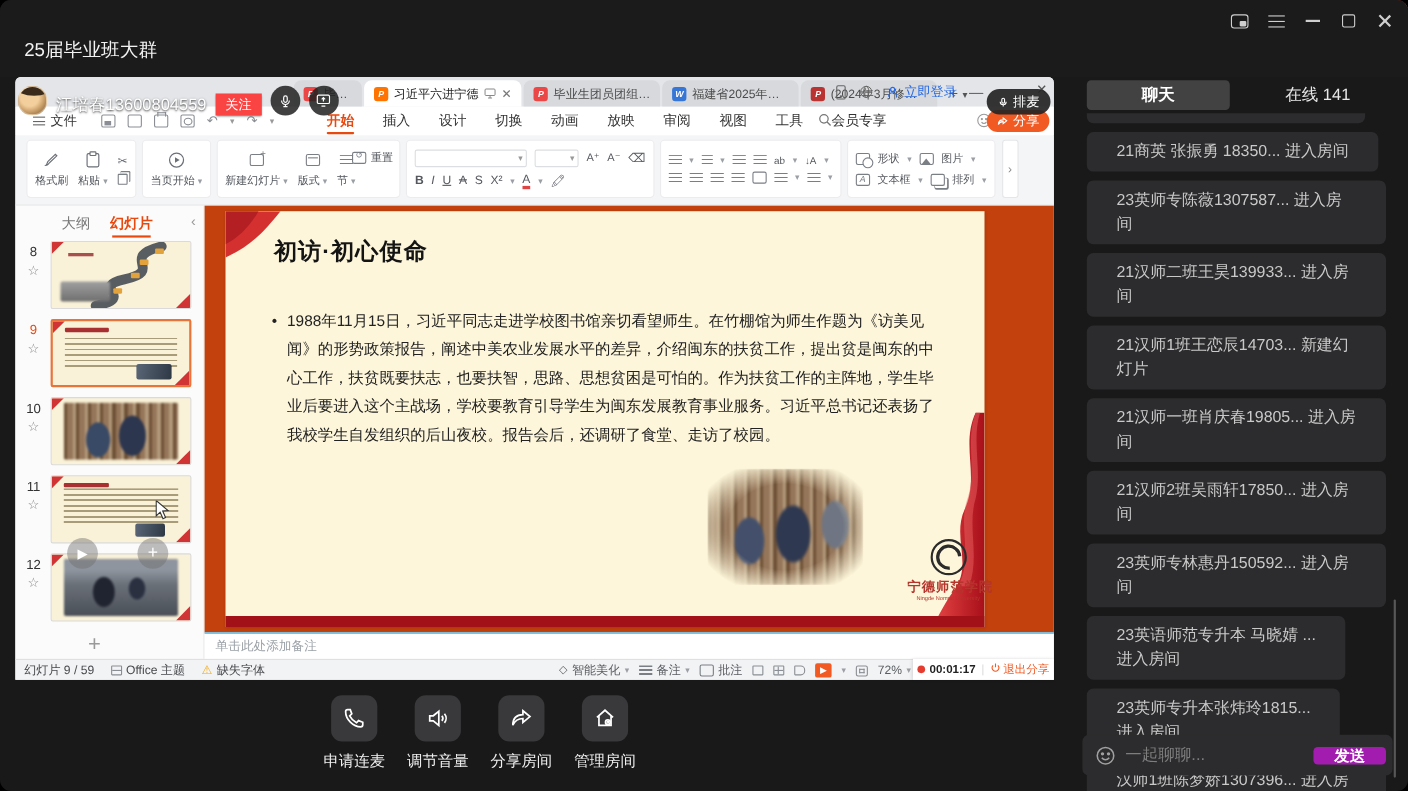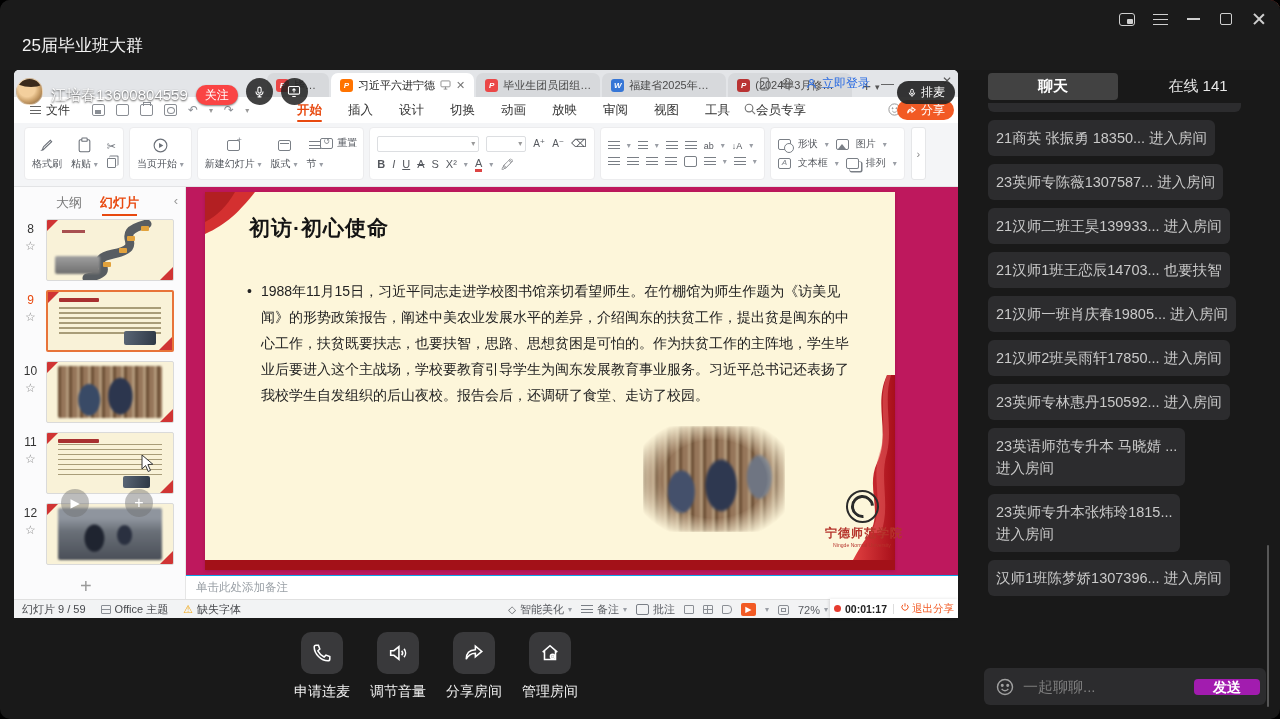--- a/index.html
+++ b/index.html
@@ -126,21 +126,21 @@
   .road-title{position:absolute;left:12%;top:16%;width:18%;height:3px;background:#a85050}
   .ph{position:absolute;inset:7% 9%;border-radius:2px;filter:blur(1px)}
   .art-photo .ph{background:radial-gradient(18px 26px at 30% 65%,#394a66 58%,transparent 64%),radial-gradient(20px 30px at 60% 58%,#2c364e 58%,transparent 64%),repeating-linear-gradient(90deg,#6d5036 0 3px,#96765a 3px 8px,#b39a7c 8px 11px)}
   .art-photo2 .ph{background:radial-gradient(16px 22px at 35% 58%,#1f2430 58%,transparent 66%),radial-gradient(12px 16px at 64% 52%,#2a3040 58%,transparent 66%),linear-gradient(#8f959e 20%,#6a7078 45%,#4a4f58)}
   .panel-plus{position:absolute;left:66px;top:388px;font-size:20px;color:#9a9a9a}
   .sp-ov{position:absolute;width:28px;height:28px;border-radius:50%;background:rgba(110,110,110,.45);color:#fff;display:flex;align-items:center;justify-content:center;font-size:12px;z-index:5}
   .sp-ov.play{left:47px;top:302px}
   .sp-ov.plus{left:111px;top:302px;font-size:16px}
   .cursor-svg{position:absolute;left:127px;top:268px;z-index:6}
   
-  .canvas{position:absolute;left:172px;top:117px;width:772px;height:388px;background:#be185d}
+  .canvas{position:absolute;left:172px;top:117px;width:772px;height:388px;background:#c2410c}
   .slide{position:absolute;left:19px;top:5px;width:690px;height:378px;background:#fdf6da;box-shadow:0 1px 3px rgba(0,0,0,.15)}
   .sbar{position:absolute;left:0;bottom:0;width:100%;height:10px;background:#a31118}
   .stitle{position:absolute;left:44px;top:22px;font-size:21px;font-weight:700;color:#141414;letter-spacing:1px}
   .sbody{position:absolute;left:42px;top:86px;width:614px;display:flex;gap:9px;font-size:14px;line-height:26px;color:#222}
   .sbullet{flex:none}
   .corner-rib{position:absolute;left:0;top:0}
   .side-rib{position:absolute;right:0;bottom:10px}
   .sphoto{position:absolute;left:438px;top:234px;width:142px;height:106px;border-radius:4px;filter:blur(1.1px);
     background:radial-gradient(24px 38px at 27% 62%,#44506b 52%,transparent 60%),
                radial-gradient(28px 46px at 55% 56%,#2e3850 52%,transparent 60%),
@@ -171,30 +171,30 @@
   .share-status{position:absolute;right:0;bottom:0;height:19px;width:128px;background:#fff;box-shadow:-1px 0 3px rgba(0,0,0,.12);display:flex;align-items:center;justify-content:center;gap:4px;font-size:10.5px}
   .rec-dot{width:7px;height:7px;border-radius:50%;background:#e63b2f}
   .timer{color:#222;font-weight:700}
   .ss-div{width:1px;height:10px;background:#ddd;margin:0 2px}
   .exit-share{display:flex;align-items:flex-start;gap:2px;color:#f25a24}
   
   .streamer{position:absolute;left:16px;top:77px;height:28px;display:flex;align-items:flex-end;gap:8px;z-index:30}
   .avatar{width:27px;height:27px;border-radius:50%;background:radial-gradient(circle at 40% 38%,#f3cf9d 38%,#caa06a 60%,#6e4a26);border:1px solid rgba(255,255,255,.35);position:relative;overflow:hidden}
   .avatar::before{content:"";position:absolute;left:-2px;top:-6px;width:32px;height:14px;background:#3a2a1c;border-radius:50%}
   .streamer-name{font-size:15px;color:#fff;text-shadow:0 1px 2px rgba(0,0,0,.8)}
-  .follow-pill{height:20px;background:#fa4444;border-radius:10px;color:#fff;font-size:12px;display:flex;align-items:center;padding:0 9px;box-shadow:0 1px 2px rgba(0,0,0,.5)}
+  .follow-pill{height:20px;background:#fa4444;border-radius:0;color:#fff;font-size:12px;display:flex;align-items:center;padding:0 9px;box-shadow:0 1px 2px rgba(0,0,0,.5)}
   .ov-circle{width:27px;height:27px;border-radius:50%;background:rgba(32,32,32,.85);display:flex;align-items:center;justify-content:center;color:#fff;flex:none}
   .paimai{position:absolute;left:897px;top:81px;height:23px;padding:0 10px;background:rgba(38,38,38,.93);border-radius:12px;color:#fff;display:flex;align-items:center;gap:4px;font-size:12px;z-index:30}
   
   .chat{position:absolute;left:984px;top:70px;width:282px;height:649px}
   .tab-chat{position:absolute;left:4px;top:3px;width:130px;height:27px;background:#424242;border-radius:4px;color:#fff;font-size:15px;font-weight:700;display:flex;align-items:center;justify-content:center}
   .tab-online{position:absolute;left:158px;top:3px;width:112px;height:27px;color:#e8e8e8;font-size:15px;display:flex;align-items:center;justify-content:center}
   .chat-list{position:absolute;left:4px;top:33px;width:272px;display:flex;flex-direction:column;gap:8px}
   .msg-partial{height:9px;width:253px;background:#2c2c2e;border-radius:0 0 6px 6px}
-  .msg{max-width:272px;width:fit-content;background:#2c2c2e;border-radius:6px;padding:7px 8px;font-size:14.5px;line-height:22px;color:#c9c9c9;white-space:pre-line}
+  .msg{max-width:272px;width:fit-content;background:#2c2c2e;border-radius:6px;padding:7px 27px;font-size:14.5px;line-height:22px;color:#c9c9c9;white-space:pre-line}
   .chat-input{position:absolute;left:0;top:598px;width:282px;height:37px;background:#2c2c2e;border-radius:6px;display:flex;align-items:center;padding:0 6px 0 11px;gap:8px}
   .chat-input input{flex:1;min-width:0;background:transparent;border:none;outline:none;color:#ddd;font-size:15px;font-family:inherit}
   .chat-input input::placeholder{color:#7d7d7d}
   .send-btn{width:66px;height:16px;background:#a21caf;border:none;border-radius:4px;color:#fff;font-size:14px;font-weight:700;font-family:inherit;flex:none}
   .scroll-sliver{position:absolute;left:1267px;top:545px;width:2px;height:162px;background:#8a8a8a;opacity:.55;border-radius:1px}
   
   .btools{position:absolute;left:284px;top:632px;display:flex;align-items:flex-start}
   .btool{width:76px;display:flex;flex-direction:column;align-items:center;gap:9px}
   .bicon{width:42px;height:42px;background:#39393b;border-radius:10px;display:flex;align-items:center;justify-content:center}
   .blabel{font-size:14px;color:#f0f0f0;white-space:nowrap}
@@ -682,21 +682,21 @@
   </span>
 
   <div class="chat">
     <div class="tab-chat">聊天</div>
     <div class="tab-online">在线 141</div>
     <div class="chat-list">
       <div class="msg-partial"></div>
       <div class="msg">21商英 张振勇 18350... 进入房间</div>
         <div class="msg">23英师专陈薇1307587... 进入房间</div>
         <div class="msg">21汉师二班王昊139933... 进入房间</div>
-        <div class="msg">21汉师1班王恋辰14703... 也要扶智</div>
+        <div class="msg">21汉师1班王恋辰14703... 新建幻灯片</div>
         <div class="msg">21汉师一班肖庆春19805... 进入房间</div>
         <div class="msg">21汉师2班吴雨轩17850... 进入房间</div>
         <div class="msg">23英师专林惠丹150592... 进入房间</div>
         <div class="msg">23英语师范专升本 马晓婧 ...
 进入房间</div>
         <div class="msg">23英师专升本张炜玲1815...
 进入房间</div>
         <div class="msg">汉师1班陈梦娇1307396... 进入房间</div>
     </div>
     <div class="chat-input">

